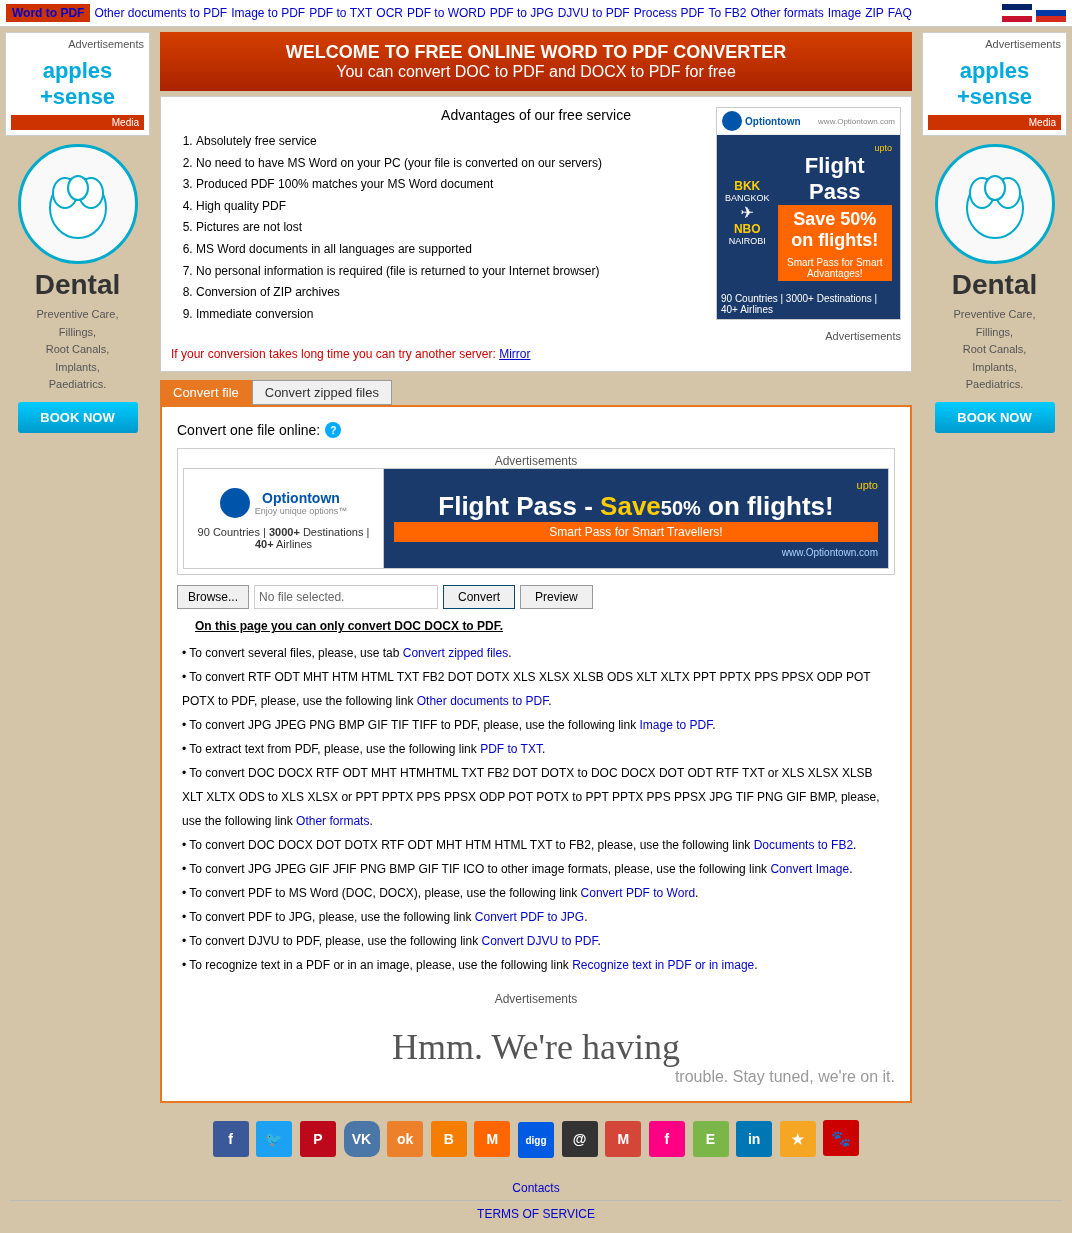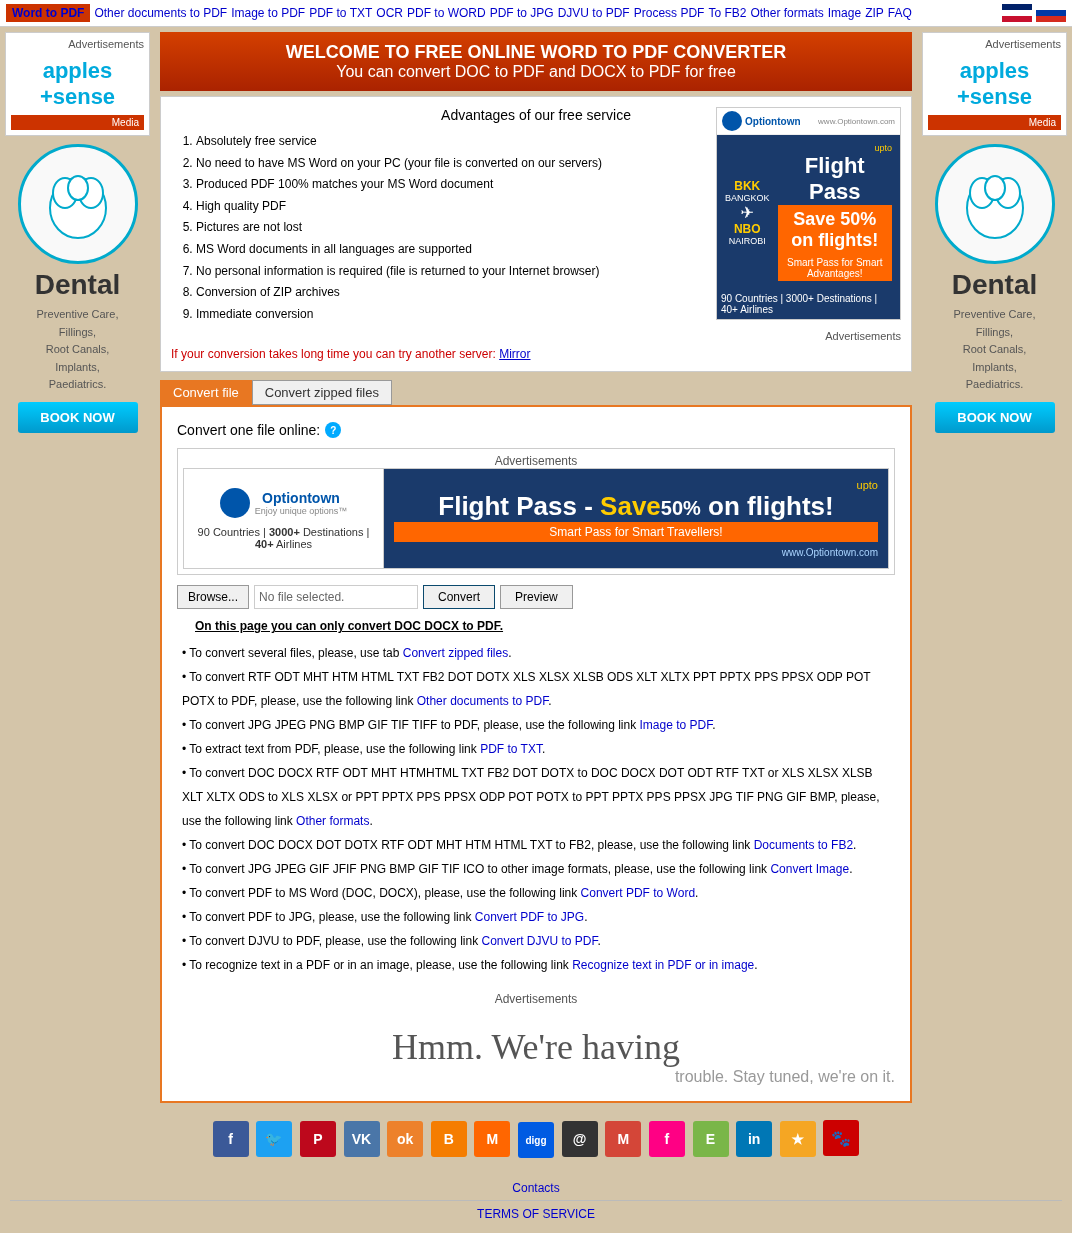--- a/index.html
+++ b/index.html
@@ -57,42 +57,42 @@
 
     
     .inner-ad { background: #fff; border: 1px solid #ccc; margin: 10px 0; text-align: center; padding: 5px; }
     .inner-ad-title { font-size: 12px; color: #555; }
     .inner-ad-big { font-size: 26px; font-weight: bold; }
     .inner-ad-smart { background: #ff6600; color: #fff; font-size: 12px; padding: 3px; }
 
     
     .file-row { display: flex; align-items: center; gap: 5px; margin: 10px 0; }
     .browse-btn { background: #f0f0f0; border: 1px solid #999; padding: 4px 10px; font-size: 12px; cursor: pointer; }
-    .file-input-text { border: 1px solid #ccc; padding: 4px; font-size: 12px; width: 164px; color: #666; }
+    .file-input-text { border: 1px solid #ccc; padding: 4px; font-size: 12px; width: 184px; color: #666; }
     .convert-btn { background: #f0f0f0; border: 1px solid #0c4a6e; padding: 4px 14px; font-size: 12px; cursor: pointer; }
     .preview-btn { background: #f0f0f0; border: 1px solid #999; padding: 4px 14px; font-size: 12px; cursor: pointer; }
 
     
     .convert-info { font-size: 12px; margin: 8px 18px; font-weight: bold; text-decoration: underline; }
     .bullet-list { font-size: 12px; line-height: 2; list-style: none; padding-left: 5px; }
     .bullet-list li::before { content: "• "; }
     .bullet-list a { color: #00c; text-decoration: none; }
 
     
     .ads-bottom-title { text-align: center; font-size: 12px; color: #555; margin: 15px 0 8px; }
     .hmm-text { font-size: 36px; color: #555; text-align: center; font-family: Georgia, serif; margin-top: 20px; }
     .hmm-sub { font-size: 16px; color: #999; text-align: right; }
 
     
     .social-bar { background: #d4c5a9; padding: 10px; text-align: center; }
     .social-icon { width: 36px; height: 36px; display: inline-flex; align-items: center; justify-content: center; color: #fff; font-size: 14px; font-weight: bold; margin: 2px; border-radius: 3px; cursor: pointer; text-decoration: none; }
     .si-fb { background: #3b5998; }
     .si-tw { background: #1da1f2; }
     .si-pi { background: #bd081c; }
-    .si-vk { background: #4a76a8; }
+    .si-vk { background: #4a76a8; border-radius: 10px; }
     .si-od { background: #ed812b; }
     .si-bl { background: #f57d00; }
     .si-mm { background: #ff6600; }
     .si-di { background: #005be2; }
     .si-at { background: #333; }
     .si-gm { background: #d44638; }
     .si-fl { background: #ff0084; }
     .si-er { background: #7ab648; }
     .si-li { background: #0077b5; }
     .si-st { background: #f5a623; }

